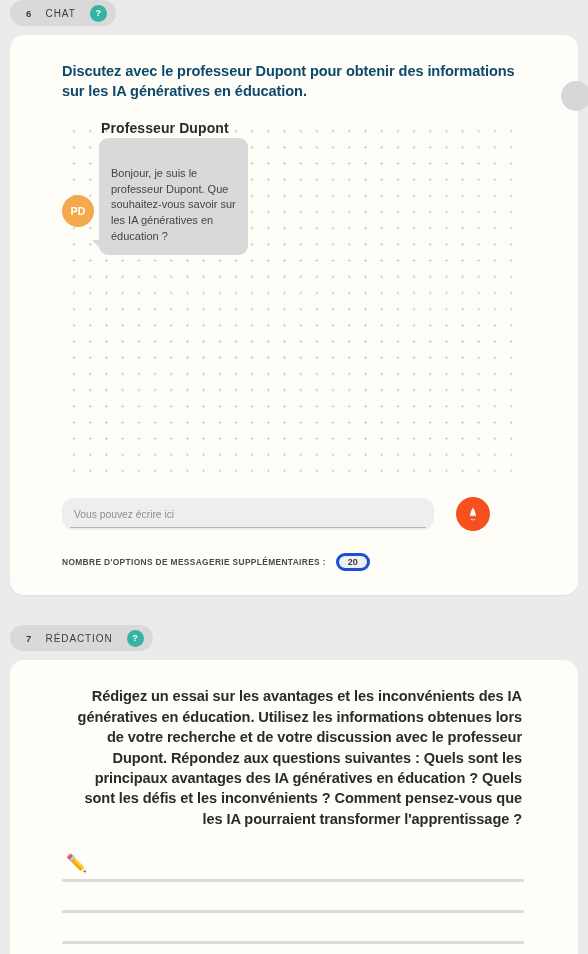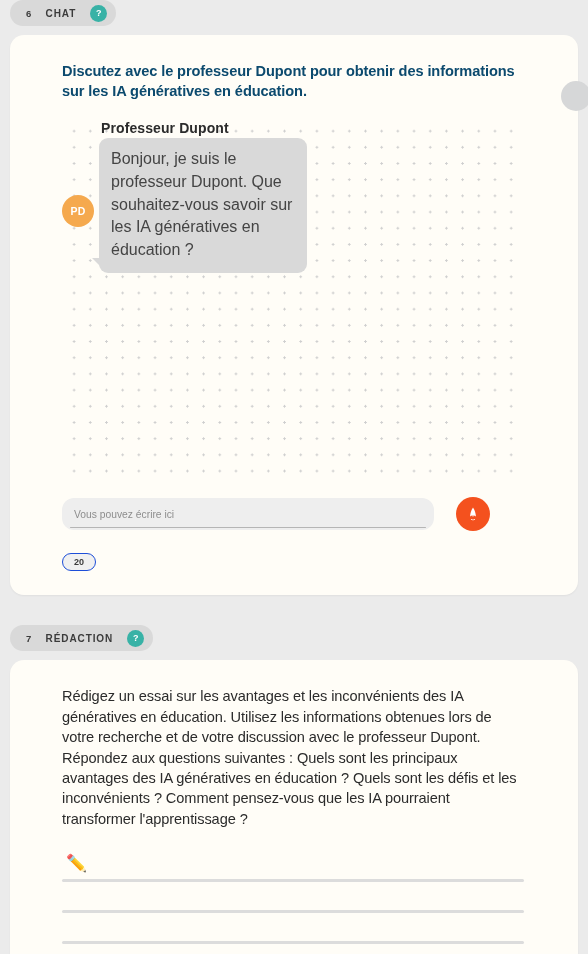--- a/index.html
+++ b/index.html
@@ -35,21 +35,21 @@
     margin-left: 10px;
   }
   .section-tag .num {
     font-size: 9.5px;
     font-weight: 700;
     color: #3b3b3b;
     letter-spacing: .3px;
   }
   .section-tag .label {
     font-size: 10px;
-    font-weight: 700;
+    font-weight: 400;
     color: #3b3b3b;
     letter-spacing: .9px;
   }
   .help-badge {
     width: 17px;
     height: 17px;
     border-radius: 50%;
     background: #38b2a6;
     color: #ffffff;
     font-size: 9px;
@@ -102,26 +102,26 @@
     font-size: 14px;
     font-weight: 700;
     color: #2b2b2b;
     letter-spacing: .1px;
   }
 
   .bubble {
     position: absolute;
     left: 37px;
     top: 19px;
-    width: 208px;
+    width: 149px;
     background: #d9d9d9;
     border-radius: 9px;
-    padding: 10px 12px 11px 12px;
+    padding: 28px 12px 11px 12px;
     box-sizing: border-box;
-    font-size: 16px;
+    font-size: 11px;
     line-height: 1.42;
     color: #444444;
   }
   .bubble:after {
     content: "";
     position: absolute;
     left: -7px;
     bottom: 6px;
     width: 0;
     height: 0;
@@ -204,40 +204,41 @@
     font-size: 8.4px;
     font-weight: 700;
     color: #4a4a4a;
     letter-spacing: .35px;
   }
   .count-pill {
     min-width: 34px;
     height: 18px;
     border-radius: 999px;
     background: #f0f0f0;
-    border: 1px solid #1d4ed8;
+    border: 3px solid #1d4ed8;
     display: flex;
     align-items: center;
     justify-content: center;
     font-size: 9px;
     font-weight: 700;
     color: #3b3b3b;
     padding: 0 8px;
     box-sizing: border-box;
   }
 
   
   .essay-title {
     font-size: 14.6px;
-    font-weight: 400;
+    font-weight: 700;
     color: #2b2b2b;
     line-height: 1.4;
     letter-spacing: -0.1px;
     margin: 0 0 26px 0;
     max-width: 460px;
+    text-align: right;
   }
   .pencil {
     font-size: 17px;
     line-height: 1;
     margin-left: 4px;
     display: inline-block;
   }
   .write-lines {
     margin-top: 6px;
     width: 462px;
@@ -292,20 +293,21 @@
           <span>
             <svg width="18" height="18" viewBox="0 0 24 24" aria-hidden="true">
               <path d="M12 3.2 C13.9 6.2 15.6 10.4 15.9 15.2 L12.9 13.6 L12 16.4 L11.1 13.6 L8.1 15.2 C8.4 10.4 10.1 6.2 12 3.2 Z" fill="#ffffff"></path>
               <path d="M9.3 18.6 h1.5 v1.3 h-1.5 z M11.3 18.6 h1.4 v1.9 h-1.4 z M13.2 18.6 h1.5 v1.3 h-1.5 z" fill="#ffd9cb"></path>
             </svg>
           </span>
         </button>
       </div>
 
       <div class="opts-row">
+        <span class="opts-label">NOMBRE D'OPTIONS DE MESSAGERIE SUPPLÉMENTAIRES :</span>
         <span class="count-pill">20</span>
       </div>
 
     </div>
   </div>
 
   
   <div class="section-tag" style="margin-top:30px;">
     <span class="num">7</span>
     <span class="label">RÉDACTION</span>

